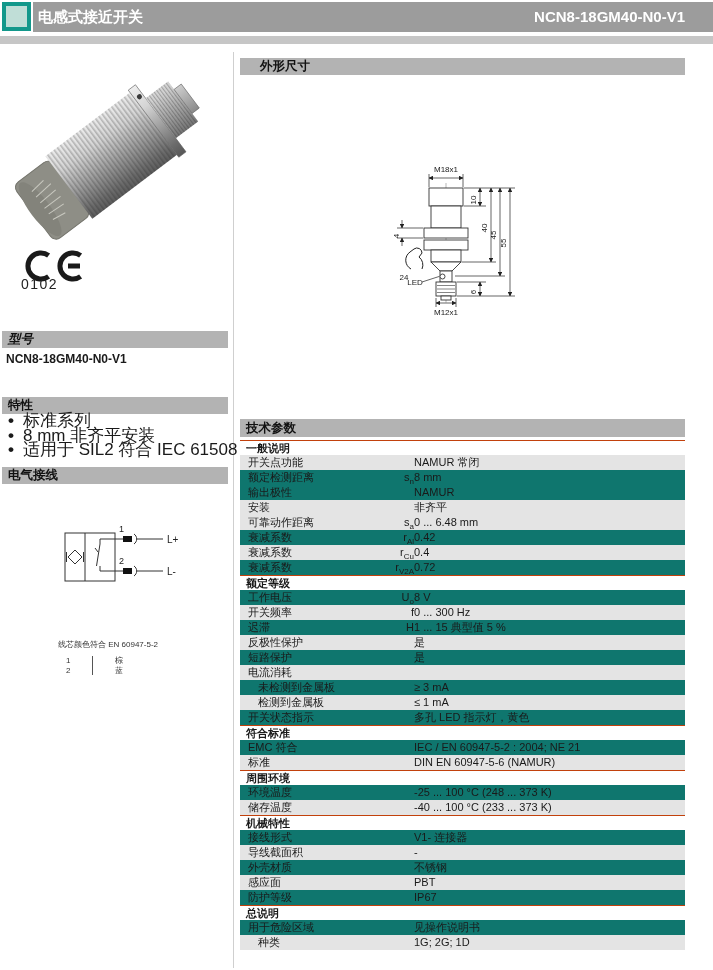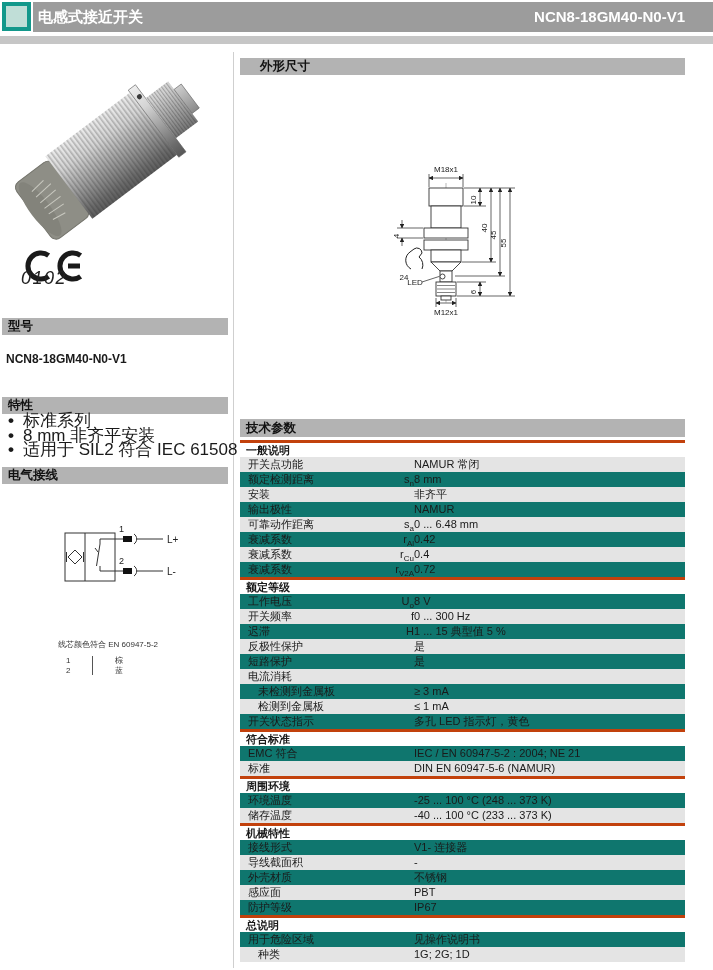--- a/index.html
+++ b/index.html
@@ -11,40 +11,40 @@
          border:4px solid var(--brand-teal,#13988b);box-shadow:0 0 0 2px #fff;}
   .tb-title{position:absolute;left:38px;top:0;height:30px;line-height:30px;font-size:15px;font-weight:bold;color:#fff;}
   .tb-model{position:absolute;right:28px;top:0;height:30px;line-height:30px;font-size:15px;font-weight:bold;color:#fff;}
   .substrip{position:absolute;left:0;top:36px;width:713px;height:8px;background:var(--substrip,#c6c6c6);}
   .divider{position:absolute;left:233px;top:52px;width:1px;height:916px;background:#cfcfcf;}
   
   .bar{position:absolute;background:var(--section-bar,#b3b3b3);font-size:12.5px;font-weight:bold;color:#111;
        padding-left:6px;box-sizing:border-box;}
   .bar-left{left:2px;width:226px;height:17px;line-height:17px;}
   .bar-right{left:240px;width:445px;height:17px;line-height:17px;}
-  .bar-model{top:318px;} .bar-feat{top:397px;} .bar-conn{top:467px;}
+  .bar-model{top:331px;font-style:italic;} .bar-feat{top:397px;} .bar-conn{top:467px;}
   .bar-dim{top:58px;padding-left:20px;} .bar-specs{top:419px;height:18px;line-height:18px;}
   
   .photo{position:absolute;left:12px;top:50px;}
   .ce{position:absolute;left:23px;top:249px;}
-  .ce-num{position:absolute;left:21px;top:268px;font-size:18px;letter-spacing:1.5px;color:#222;font-style:italic;}
+  .ce-num{position:absolute;left:21px;top:276px;font-size:14px;letter-spacing:1.5px;color:#222;}
   .model-val{position:absolute;left:6px;top:352px;font-size:12px;font-weight:bold;}
   .features{position:absolute;left:6px;top:414px;margin:0;padding:0;list-style:none;font-size:17px;}
   .features li{line-height:14.6px;}
   .features li::before{content:"\2022";font-weight:bold;margin-right:9px;margin-left:2px;}
   .wiring{position:absolute;left:55px;top:518px;}
   .wire-note{position:absolute;left:58px;top:639px;font-size:8px;color:#333;}
   .legend{position:absolute;left:66px;top:656px;}
   .lrow{display:flex;font-size:8px;line-height:9.5px;color:#333;}
   .lpin{width:26px;}
   .lcol{border-left:1px solid #555;padding-left:22px;}
   
   .dims{position:absolute;left:375px;top:143px;}
   .spec-table{position:absolute;left:240px;top:440px;width:445px;font-size:11px;}
-  .tgroup{height:14px;line-height:14px;font-weight:bold;padding-left:6px;border-top:3px solid #c2410c;background:#fff;}
+  .tgroup{height:14px;line-height:14px;font-weight:bold;padding-left:6px;border-top:1px solid #c2410c;background:#fff;}
   .trow{display:flex;height:15px;line-height:15px;background:#0f766e;}
   .trow.shaded{background:var(--row-stripe,#e4e4e4);}
   .tlabel{flex:0 0 137px;padding-left:8px;box-sizing:border-box;white-space:nowrap;overflow:hidden;}
   .tlabel.indent{padding-left:18px;}
   .tsym{flex:0 0 37px;text-align:right;}
   .tsym sub{font-size:8px;}
   .tval{flex:1;white-space:nowrap;overflow:hidden;}
   svg text{font-family:"Liberation Sans","DejaVu Sans",sans-serif;}
 </style>
 </head>
@@ -231,29 +231,29 @@
       <div class="trow shaded">
         <span class="tlabel">开关点功能</span>
         <span class="tsym"></span>
         <span class="tval">NAMUR 常闭</span>
       </div>
       <div class="trow">
         <span class="tlabel">额定检测距离</span>
         <span class="tsym">s<sub>n</sub></span>
         <span class="tval">8 mm</span>
       </div>
+      <div class="trow">
+        <span class="tlabel">输出极性</span>
+        <span class="tsym"></span>
+        <span class="tval">NAMUR</span>
+      </div>
       <div class="trow shaded">
         <span class="tlabel">安装</span>
         <span class="tsym"></span>
         <span class="tval">非齐平</span>
-      </div>
-      <div class="trow">
-        <span class="tlabel">输出极性</span>
-        <span class="tsym"></span>
-        <span class="tval">NAMUR</span>
       </div>
       <div class="trow shaded">
         <span class="tlabel">可靠动作距离</span>
         <span class="tsym">s<sub>a</sub></span>
         <span class="tval">0 ... 6.48 mm</span>
       </div>
       <div class="trow">
         <span class="tlabel">衰减系数</span>
         <span class="tsym">r<sub>Al</sub></span>
         <span class="tval">0.42</span>

